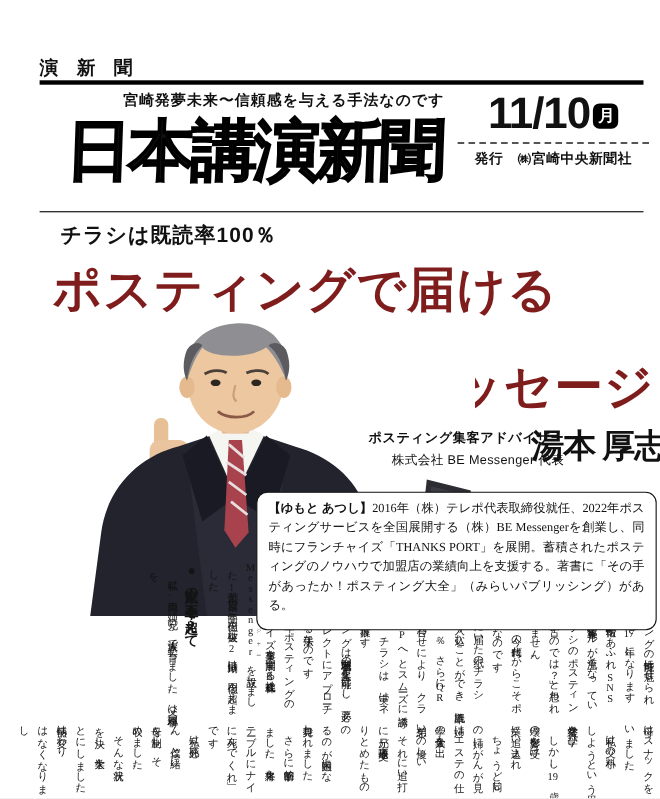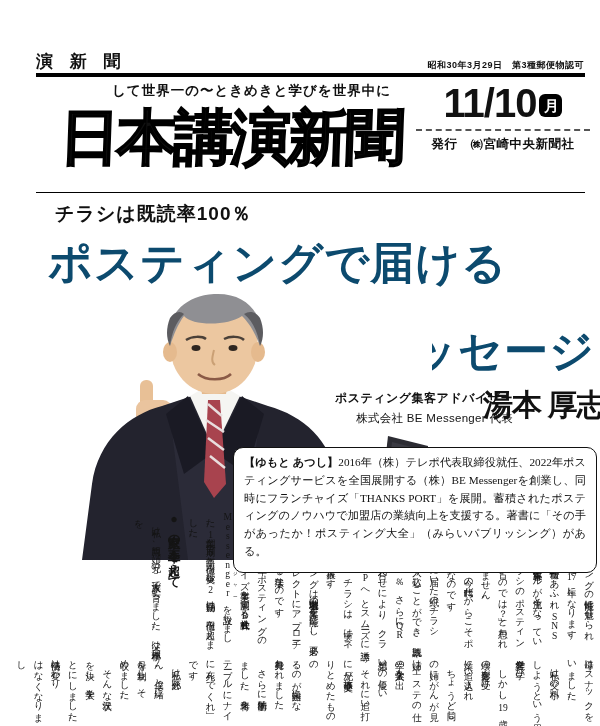--- a/index.html
+++ b/index.html
@@ -25,21 +25,21 @@
   .d-badge{display:inline-block;width:23px;height:23px;background:#000;border-radius:6px;
            color:#fff;font-size:15px;font-weight:bold;line-height:23px;text-align:center;
            vertical-align:6px;margin-left:3px;}
   .d-issue{font-size:23px;font-weight:900;letter-spacing:1px;line-height:1.1;}
   .d-sep{border-top:2px dashed #555;margin:5px 2px 0 2px;}
   .d-pub{font-size:12.5px;font-weight:bold;padding-top:5px;letter-spacing:0.5px;}
 
   
   .kicker{left:55px;top:201px;font-size:19px;font-weight:bold;letter-spacing:1px;}
   .hl{font-family:"Liberation Serif","DejaVu Serif",serif;font-weight:600;font-size:44px;
-      letter-spacing:1px;color:#0c4a6e;}
+      letter-spacing:1px;color:#7f1d1d;}
   .hl1{left:48px;top:234px;}
   .hl2{left:366px;top:322px;}
 
   
   .badge{left:243px;top:297px;width:102px;height:71px;}
   .badge .sq{position:absolute;width:15px;height:15px;}
   .badge .sq.a{left:-5px;top:-7px;background:rgba(96,138,96,.9);}
   .badge .sq.b{left:6px;top:1px;background:rgba(140,172,136,.75);}
   .badge .sq.c{right:3px;bottom:-6px;background:rgba(96,138,96,.9);}
   .badge .sq.d{right:-7px;bottom:-11px;background:rgba(140,172,136,.75);}
@@ -83,24 +83,23 @@
   .row2 .c2{margin:0;}
   .tcy{text-combine-upright:all;}
   rt{font-size:4.5px;letter-spacing:0;}
 </style>
 </head>
 <body>
 
 <div class="page">
 
   <div class="abs mini-mast">演 新 聞</div>
-  <div class="abs postal">昭和30年3月29日　第3種郵便物認可</div>
   <div class="abs rule-thick"></div>
 
-  <div class="abs tagline">して世界一の〜ときめきと学びを世界中に</div>
+  <div class="abs tagline">宮崎発夢未来〜信頼感を与える手法なのです</div>
   <div class="abs np-title">日本講演新聞</div>
   <div class="abs date-block">
     <div class="d-main"><span>11/10</span><span class="d-badge">月</span></div>
     <div class="d-sep"></div>
     <div class="d-pub">発行　㈱宮崎中央新聞社</div>
   </div>
   <div class="abs rule-thin"></div>
 
   <div class="abs kicker">チラシは既読率100％</div>
   <div class="abs hl hl1">ポスティングで届ける</div>

